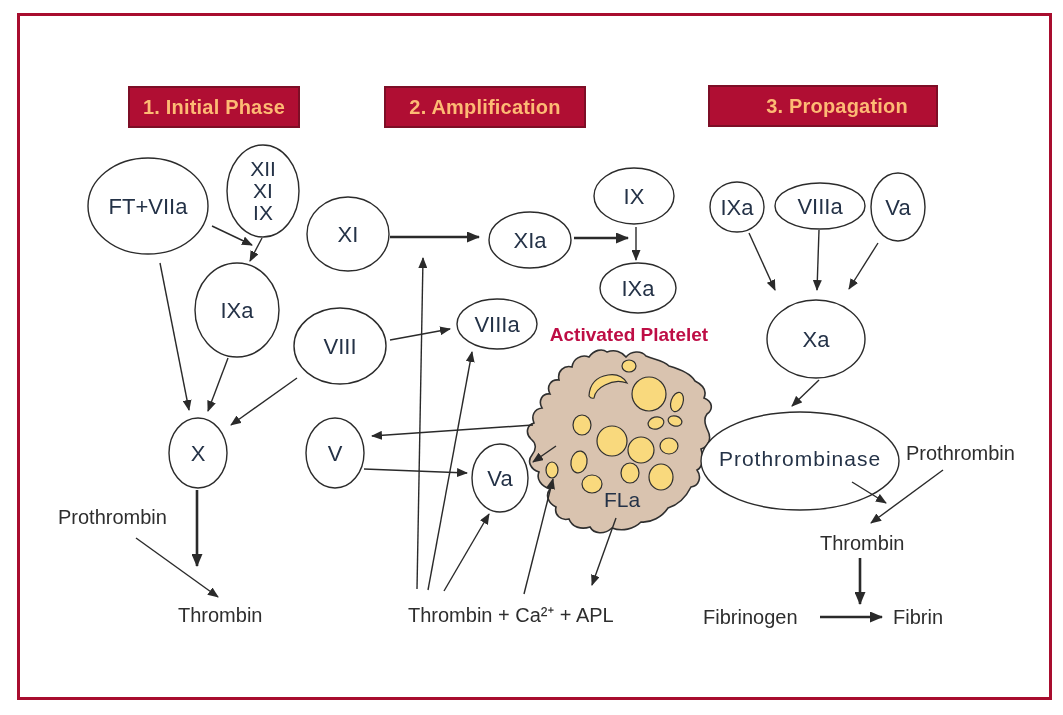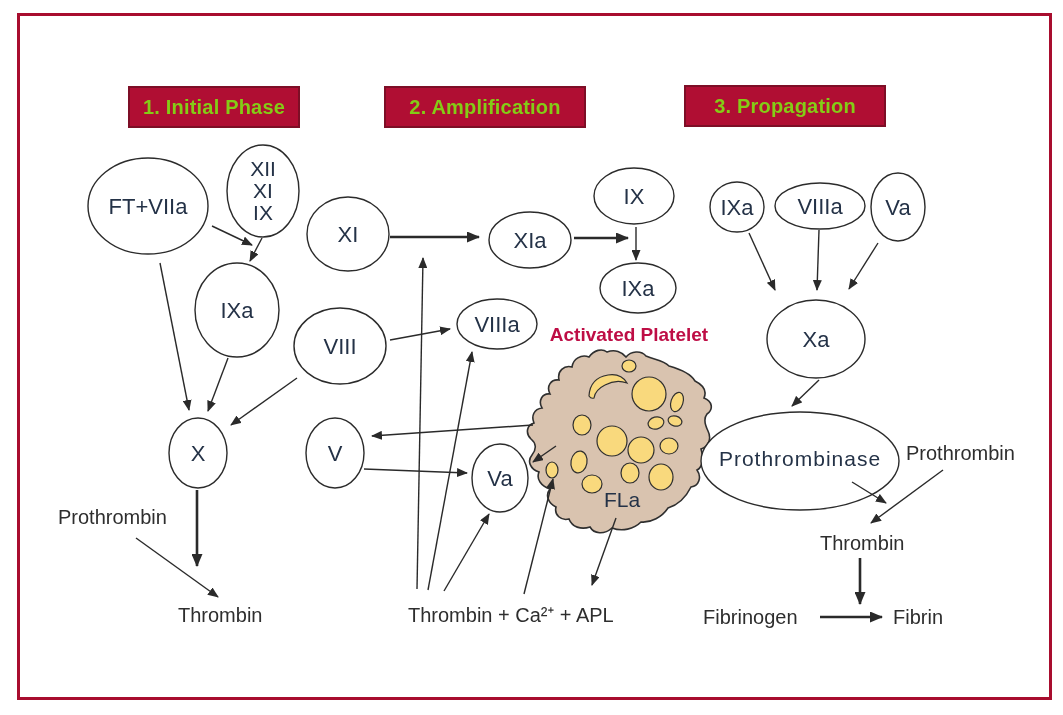--- a/index.html
+++ b/index.html
@@ -1,25 +1,25 @@
 <!DOCTYPE html>
 <html><head>
 <meta charset="utf-8">
 <style>
   html,body{margin:0;padding:0;background:#ffffff;}
   .stage{position:relative;width:1063px;height:715px;background:#ffffff;
          font-family:"Liberation Sans",sans-serif;overflow:hidden;}
   .frame{position:absolute;left:17px;top:13px;width:1029px;height:681px;
          border:3px solid #A80D2E;box-sizing:content-box;}
   .phase-box{position:absolute;height:38px;display:flex;align-items:center;justify-content:center;
-         background:#B00E33;border:2px solid #7D0E26;color:#84cc16;font-weight:bold;
+         background:#B00E33;border:2px solid #7D0E26;color:#fdba74;font-weight:bold;
          font-size:20px;letter-spacing:0.2px;}
   .pb1{left:128px;top:86px;width:168px;}
   .pb2{left:384px;top:86px;width:198px;}
-  .pb3{left:684px;top:85px;width:198px;}
+  .pb3{left:708px;top:85px;width:198px;padding-left:28px;}
   svg.diagram{position:absolute;left:0;top:0;}
   .node-ellipse{fill:#ffffff;stroke:#2b2b2b;stroke-width:1.4;}
   .node-label{fill:#243247;font-size:22px;text-anchor:middle;}
   .node-label-stack{fill:#243247;font-size:21px;text-anchor:middle;}
   .node-label-wide{fill:#243247;font-size:21px;text-anchor:middle;letter-spacing:1px;}
   .free-label{fill:#2e2e2e;font-size:20px;}
   .platelet-title{fill:#BE0D45;font-size:19px;font-weight:bold;text-anchor:middle;}
   .fla-label{fill:#243247;font-size:21px;text-anchor:middle;}
   .arrow{stroke:#2a2a2a;stroke-width:1.4;fill:none;marker-end:url(#ah);}
   .arrow-bold{stroke:#2a2a2a;stroke-width:2.6;fill:none;marker-end:url(#ahb);}

